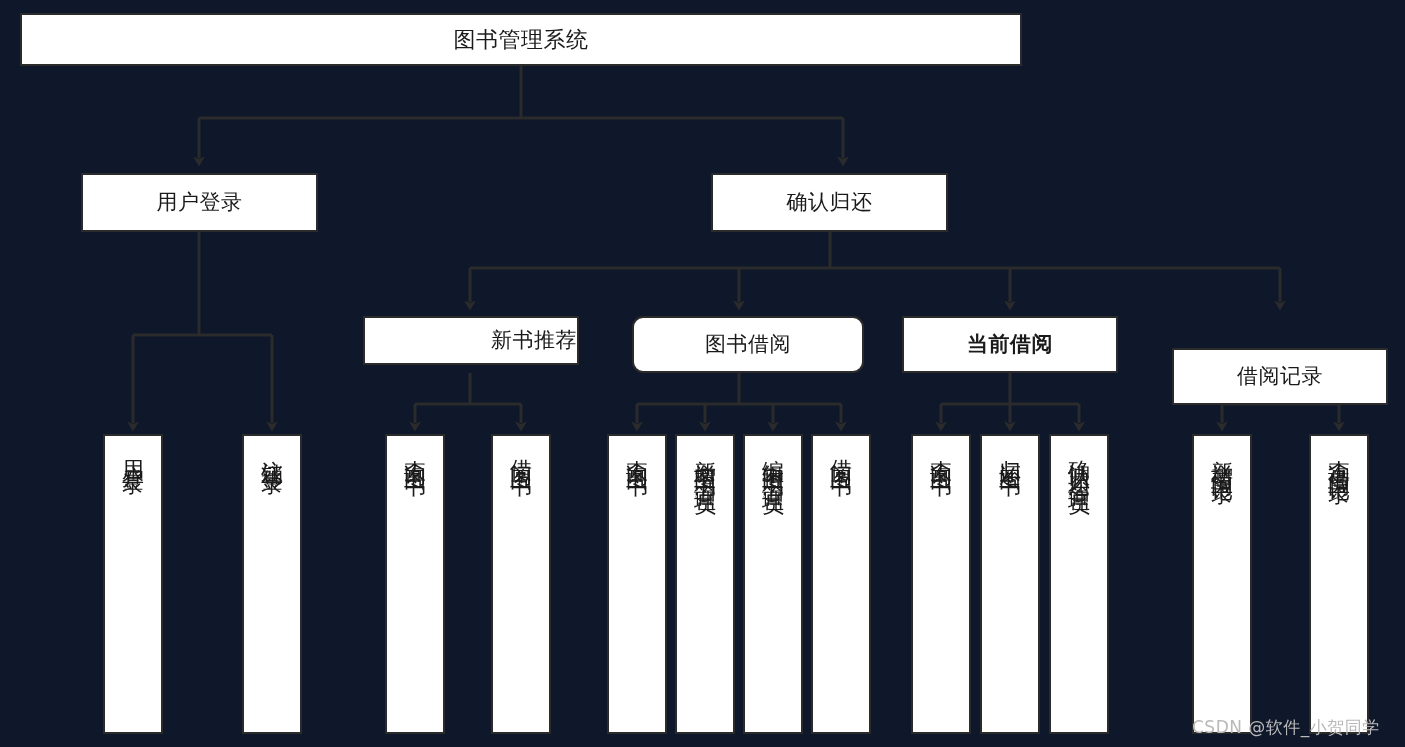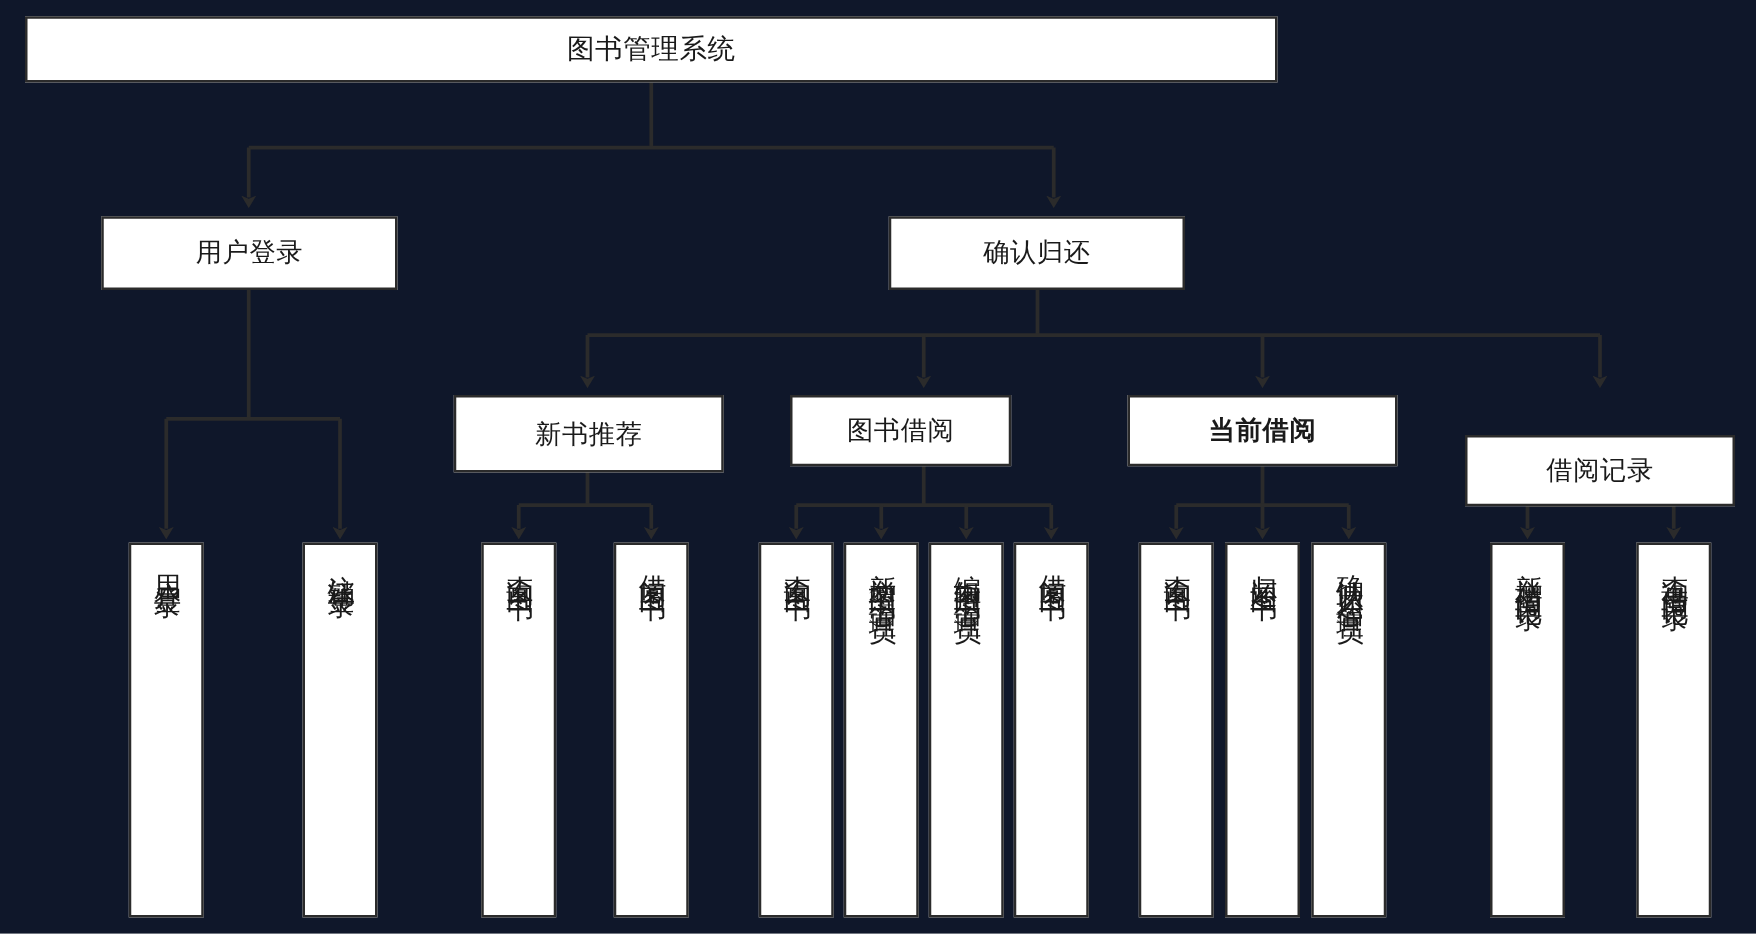--- a/index.html
+++ b/index.html
@@ -127,24 +127,24 @@
     <span class="label">图书管理系统</span>
   </div>
 
   <div class="node" style="left:81px; top:173px; width:237px; height:59px;">
     <span class="label">用户登录</span>
   </div>
   <div class="node" style="left:711px; top:173px; width:237px; height:59px;">
     <span class="label">确认归还</span>
   </div>
 
-  <div class="node" style="left:363px; top:316px; width:216px; height:62px;">
+  <div class="node" style="left:363px; top:316px; width:216px; height:49px;justify-content:flex-end;">
     <span class="label">新书推荐</span>
   </div>
-  <div class="node" style="left:632px; top:316px; width:177px; height:57px;">
+  <div class="node" style="left:632px; top:316px; width:232px; height:57px;border-radius:11px;">
     <span class="label">图书借阅</span>
   </div>
   <div class="node" style="left:902px; top:316px; width:216px; height:57px;font-weight:bold;">
     <span class="label">当前借阅</span>
   </div>
   <div class="node" style="left:1172px; top:316px; width:216px; height:57px;margin-top:32px;">
     <span class="label">借阅记录</span>
   </div>
 
   <div class="node leaf" style="left:103px; top:434px; width:60px; height:300px;">
@@ -184,14 +184,15 @@
     <span class="label">确认归还（管理员）</span>
   </div>
 
   <div class="node leaf" style="left:1192px; top:434px; width:60px; height:300px;">
     <span class="label">新增借阅记录</span>
   </div>
   <div class="node leaf" style="left:1309px; top:434px; width:60px; height:300px;">
     <span class="label">查询借阅记录</span>
   </div>
 
+  <div class="watermark" style="left:1192px; top:716px;">CSDN @软件_小贺同学</div>
 
 </div>
 
 </body></html>

